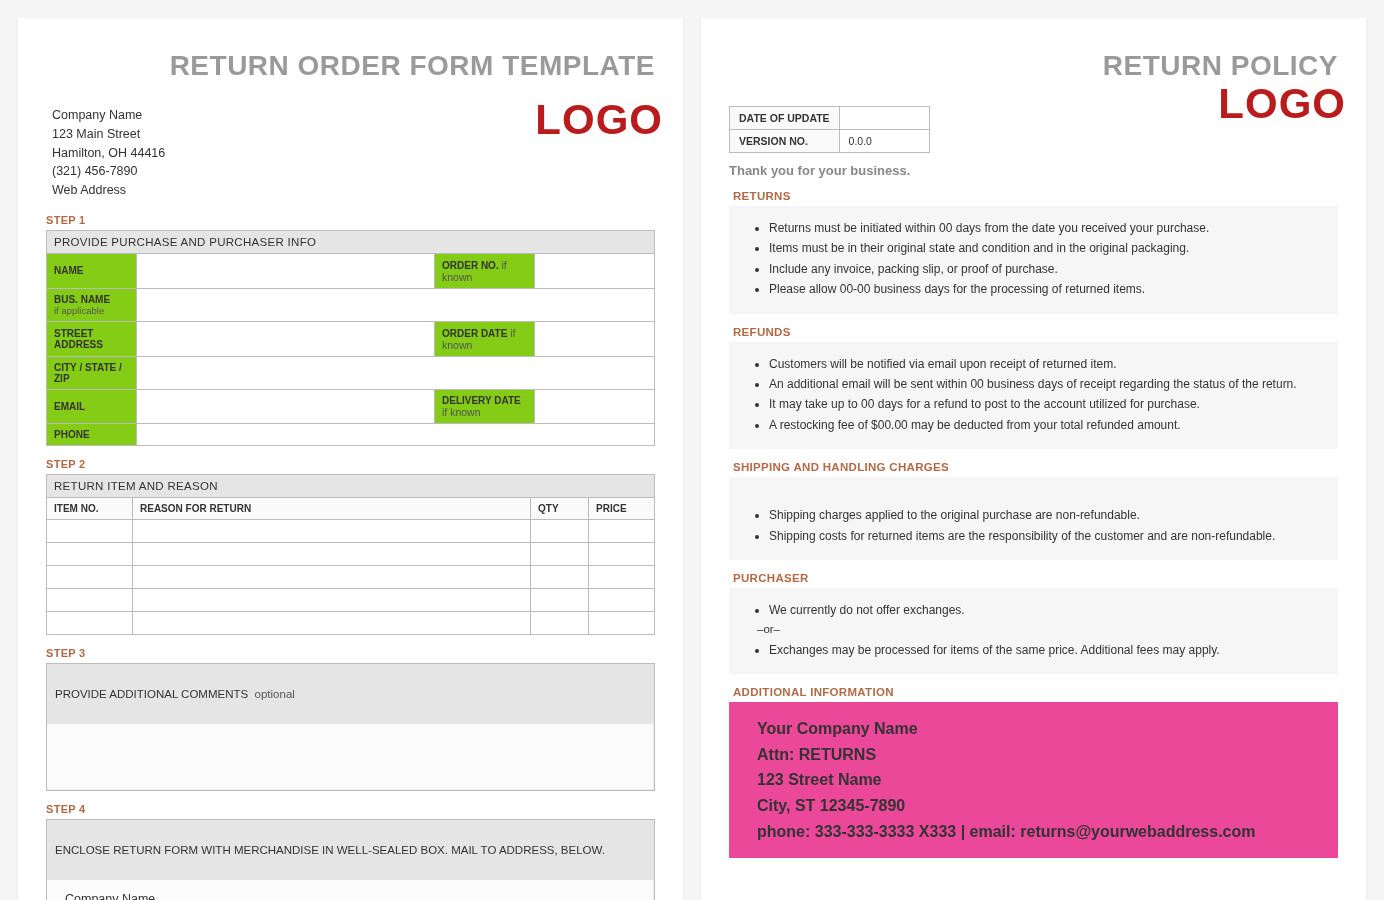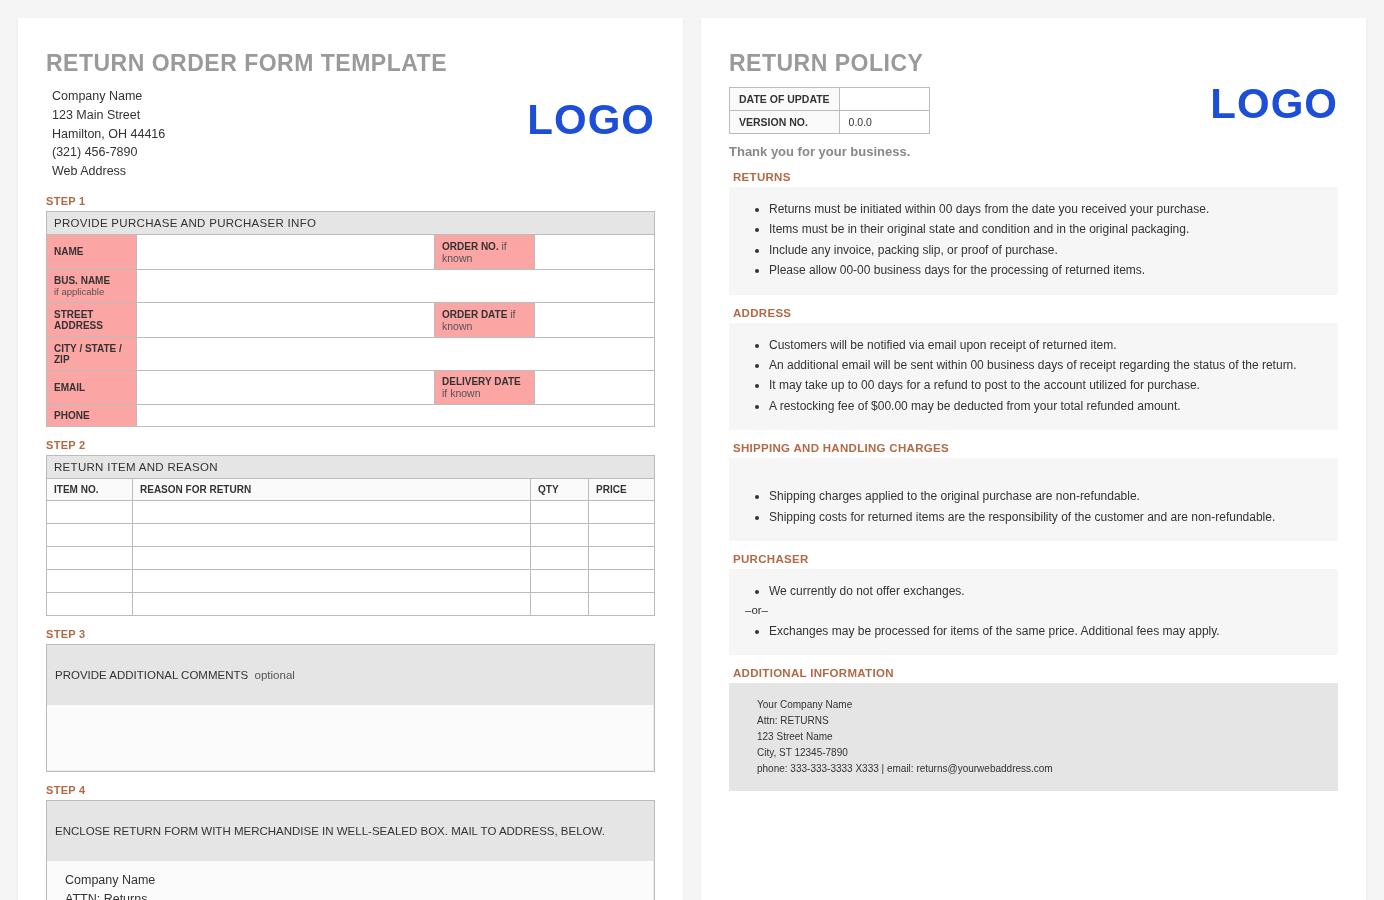--- a/index.html
+++ b/index.html
@@ -13,33 +13,34 @@
   .pages { display: flex; gap: 18px; }
   .page {
     background: #fff;
     flex: 1;
     padding: 32px 28px;
     box-shadow: 0 1px 2px rgba(0,0,0,0.08);
     position: relative;
     min-height: 860px;
   }
   .page-title {
-    font-size: 23px;
+    font-size: 28px;
     font-weight: 700;
     color: #9a9a9a;
     letter-spacing: 0.5px;
-    margin-bottom: 10px;
+    margin-bottom: 24px;
+    text-align: right;
   }
   .logo {
     position: absolute;
     top: 78px;
-    right: 28px;
+    right: 20px;
     font-size: 42px;
     font-weight: 800;
-    color: #1d4ed8;
+    color: #b91c1c;
     letter-spacing: 1px;
   }
   .company-block { font-size: 12.5px; line-height: 1.5; margin-bottom: 14px; margin-left: 6px; }
   .step-label {
     color: #b26a46;
     font-size: 11px;
     font-weight: 700;
     margin: 12px 0 4px 0;
     letter-spacing: 0.3px;
   }
@@ -56,21 +57,21 @@
   }
   .tbl-header-row td {
     background: #e5e5e5;
     font-weight: 400;
     letter-spacing: 0.3px;
     color: #333;
   }
   .label-cell {
     font-weight: 700;
     font-size: 10px;
-    background: #fca5a5;
+    background: #84cc16;
     width: 90px;
     margin-top: 40px;
   }
   .sub-label { font-weight: 400; font-size: 9.5px; color: #555; display: block; }
   .if-known { font-weight: 400; color: #555; font-size: 10.5px; }
   .col-head { font-weight: 700; font-size: 10px; background: #fafafa; }
   .item-col0 { width: 86px; }
   .item-col2 { width: 58px; }
   .item-col3 { width: 66px; }
   .comment-box, .mail-address-box, .step4-inner {
@@ -120,26 +121,27 @@
     background: #f6f6f6;
     padding: 12px 16px 14px 16px;
     margin-bottom: 6px;
   }
   .policy-block ul {
     list-style: disc;
     padding-left: 24px;
     font-size: 12px;
     line-height: 1.7;
   }
-  .or-text { font-size: 11.5px; line-height: 1.7; }
+  .or-text { margin-left: 12px; font-size: 11.5px; line-height: 1.7; }
   .addl-info {
-    background: #e5e5e5;
+    background: #ec4899;
     padding: 14px 28px;
-    font-size: 10px;
+    font-size: 16px;
     line-height: 1.6;
+    font-weight: bold;
   }
   .row-h { height: 23px; }
 </style>
 </head>
 <body>
 
 <div class="pages">
 
   <div class="page">
     <div class="page-title">RETURN ORDER FORM TEMPLATE</div>
@@ -276,21 +278,21 @@
     <div class="section-label">RETURNS</div>
     <div class="policy-block">
       <ul>
         <li>Returns must be initiated within 00 days from the date you received your purchase.</li>
         <li>Items must be in their original state and condition and in the original packaging.</li>
         <li>Include any invoice, packing slip, or proof of purchase.</li>
         <li>Please allow 00-00 business days for the processing of returned items.</li>
       </ul>
     </div>
 
-    <div class="section-label">ADDRESS</div>
+    <div class="section-label">REFUNDS</div>
     <div class="policy-block">
       <ul>
         <li>Customers will be notified via email upon receipt of returned item.</li>
         <li>An additional email will be sent within 00 business days of receipt regarding the status of the return.</li>
         <li>It may take up to 00 days for a refund to post to the account utilized for purchase.</li>
         <li>A restocking fee of $00.00 may be deducted from your total refunded amount.</li>
       </ul>
     </div>
 
     <div class="section-label">SHIPPING AND HANDLING CHARGES</div>

